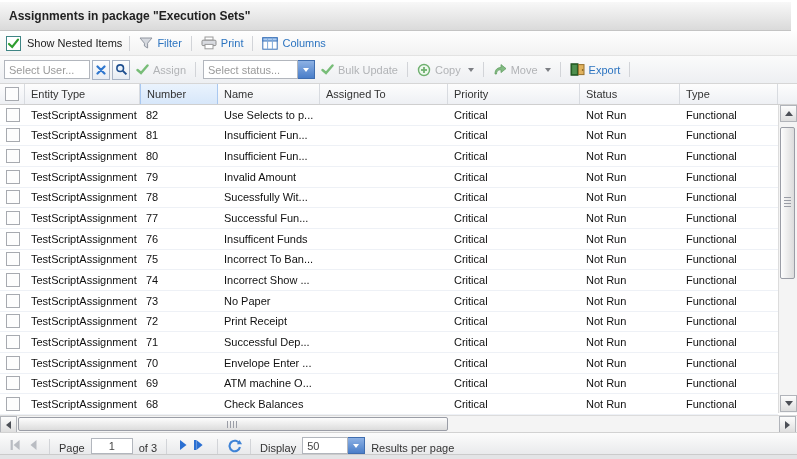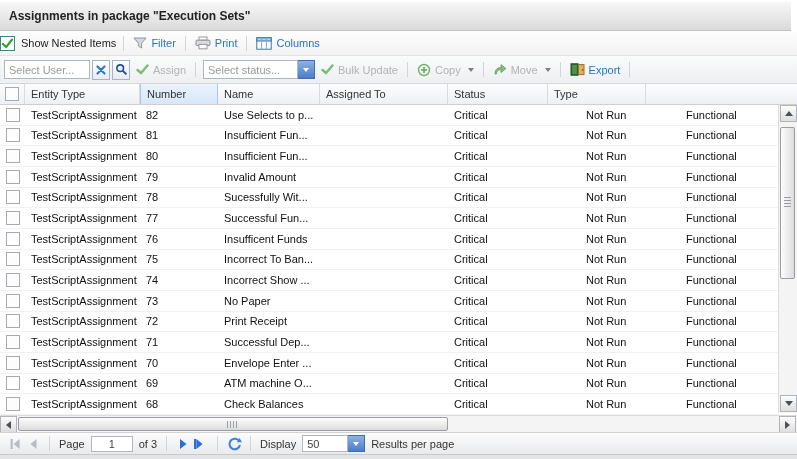--- a/index.html
+++ b/index.html
@@ -4,21 +4,21 @@
 <style>
   html,body{margin:0;padding:0;background:#fff;}
   .window{position:relative;width:797px;height:459px;background:#fff;overflow:hidden;
           font-family:"Liberation Sans",sans-serif;font-size:11px;color:#222;}
   
   .titlebar{position:absolute;top:2px;left:0;width:791px;height:29px;box-sizing:border-box;
             background:linear-gradient(#f8f8f8,#dadada);border-bottom:1px solid #c4c4c4;
             font-weight:bold;font-size:12px;color:#222;line-height:28px;padding-left:9px;}
   
   .tb{position:absolute;left:0;width:797px;display:flex;align-items:center;box-sizing:border-box;}
-  .tb1{top:31px;height:25px;background:linear-gradient(#fefefe,#f2f2f2);border-bottom:1px solid #e3e3e3;}
+  .tb1{top:31px;height:25px;background:linear-gradient(#fefefe,#f2f2f2);border-bottom:1px solid #e3e3e3;padding-left:6px;}
   .tb2{top:56px;height:28px;background:linear-gradient(#fbfbfb,#edeff2);border-bottom:1px solid #d6d6d6;padding-left:4px;}
   .sep{width:1px;height:15px;background:#d2d4d8;margin:0 7px;flex:0 0 auto;}
   .tbtn{display:inline-flex;align-items:center;gap:4px;color:#2c74c0;margin:0 2px;cursor:pointer;white-space:nowrap;}
   .tbtn.disabled{color:#b1b3b6;cursor:default;}
   .lbl{color:#222;margin-left:6px;}
   .icon{display:inline-flex;align-items:center;justify-content:center;}
   .caret{width:0;height:0;border-left:3.5px solid transparent;border-right:3.5px solid transparent;
          border-top:4px solid #7d7f84;margin-left:3px;}
   
   .cb{display:inline-block;width:12px;height:12px;background:#fdfdfd;border:1px solid #a7aab0;box-sizing:content-box;}
@@ -63,21 +63,21 @@
            background:linear-gradient(90deg,#fdfdfd,#dcdcdc);box-sizing:border-box;cursor:pointer;}
   .vgrip{position:absolute;left:3px;top:50%;margin-top:-6px;width:7px;height:12px;
          background:repeating-linear-gradient(#9a9da6 0 1px,transparent 1px 3px);}
   
   .hscroll{position:absolute;top:415px;left:0;width:797px;height:17px;background:#f4f4f4;border-top:1px solid #dcdcdc;box-sizing:border-box;}
   .hhandle{position:absolute;left:18px;top:1px;width:430px;height:14px;border:1px solid #9a9da6;border-radius:2px;
            background:linear-gradient(#fdfdfd,#dcdcdc);box-sizing:border-box;cursor:pointer;}
   .hgrip{position:absolute;top:3px;left:50%;margin-left:-6px;width:12px;height:7px;
          background:repeating-linear-gradient(90deg,#9a9da6 0 1px,transparent 1px 3px);}
   
-  .pager{position:absolute;top:432px;left:0;width:797px;height:22px;display:flex;align-items:center;
+  .pager{position:absolute;top:432px;left:0;width:797px;height:22px;display:flex;align-items:flex-end;
          background:linear-gradient(#fcfcfc,#e9eaec);border-top:1px solid #d2d2d2;box-sizing:border-box;padding-left:6px;}
   .pbtn{display:inline-flex;align-items:center;justify-content:center;width:18px;height:18px;cursor:pointer;}
   .pbtn.disabled{cursor:default;}
   .pager .txt.page{width:42px;height:16px;text-align:center;margin:0 4px;}
   .pager .txt.disp{width:46px;height:17px;}
   .pager .trigger{height:17px;}
   .pstatus{position:absolute;right:10px;color:#333;}
   .plabel{color:#333;margin:0 2px;white-space:nowrap;}
   
   .bstrip{position:absolute;top:454px;left:0;width:797px;height:5px;background:#e3e4e6;border-top:1px solid #cbcbcb;box-sizing:border-box;}
@@ -216,20 +216,23 @@
     <div class="hc c2 sorted">
         <span>Number</span>
         <i class="sort-arrow"></i>
       </div>
     <div class="hc c3">
         <span>Name</span>
       </div>
     <div class="hc c4">
         <span>Assigned To</span>
       </div>
+    <div class="hc c5">
+        <span>Priority</span>
+      </div>
     <div class="hc c6">
         <span>Status</span>
       </div>
     <div class="hc c7">
         <span>Type</span>
       </div>
     <div class="hc hspacer"></div>
   </div>
 
   <div class="gbody" id="grid-body">

